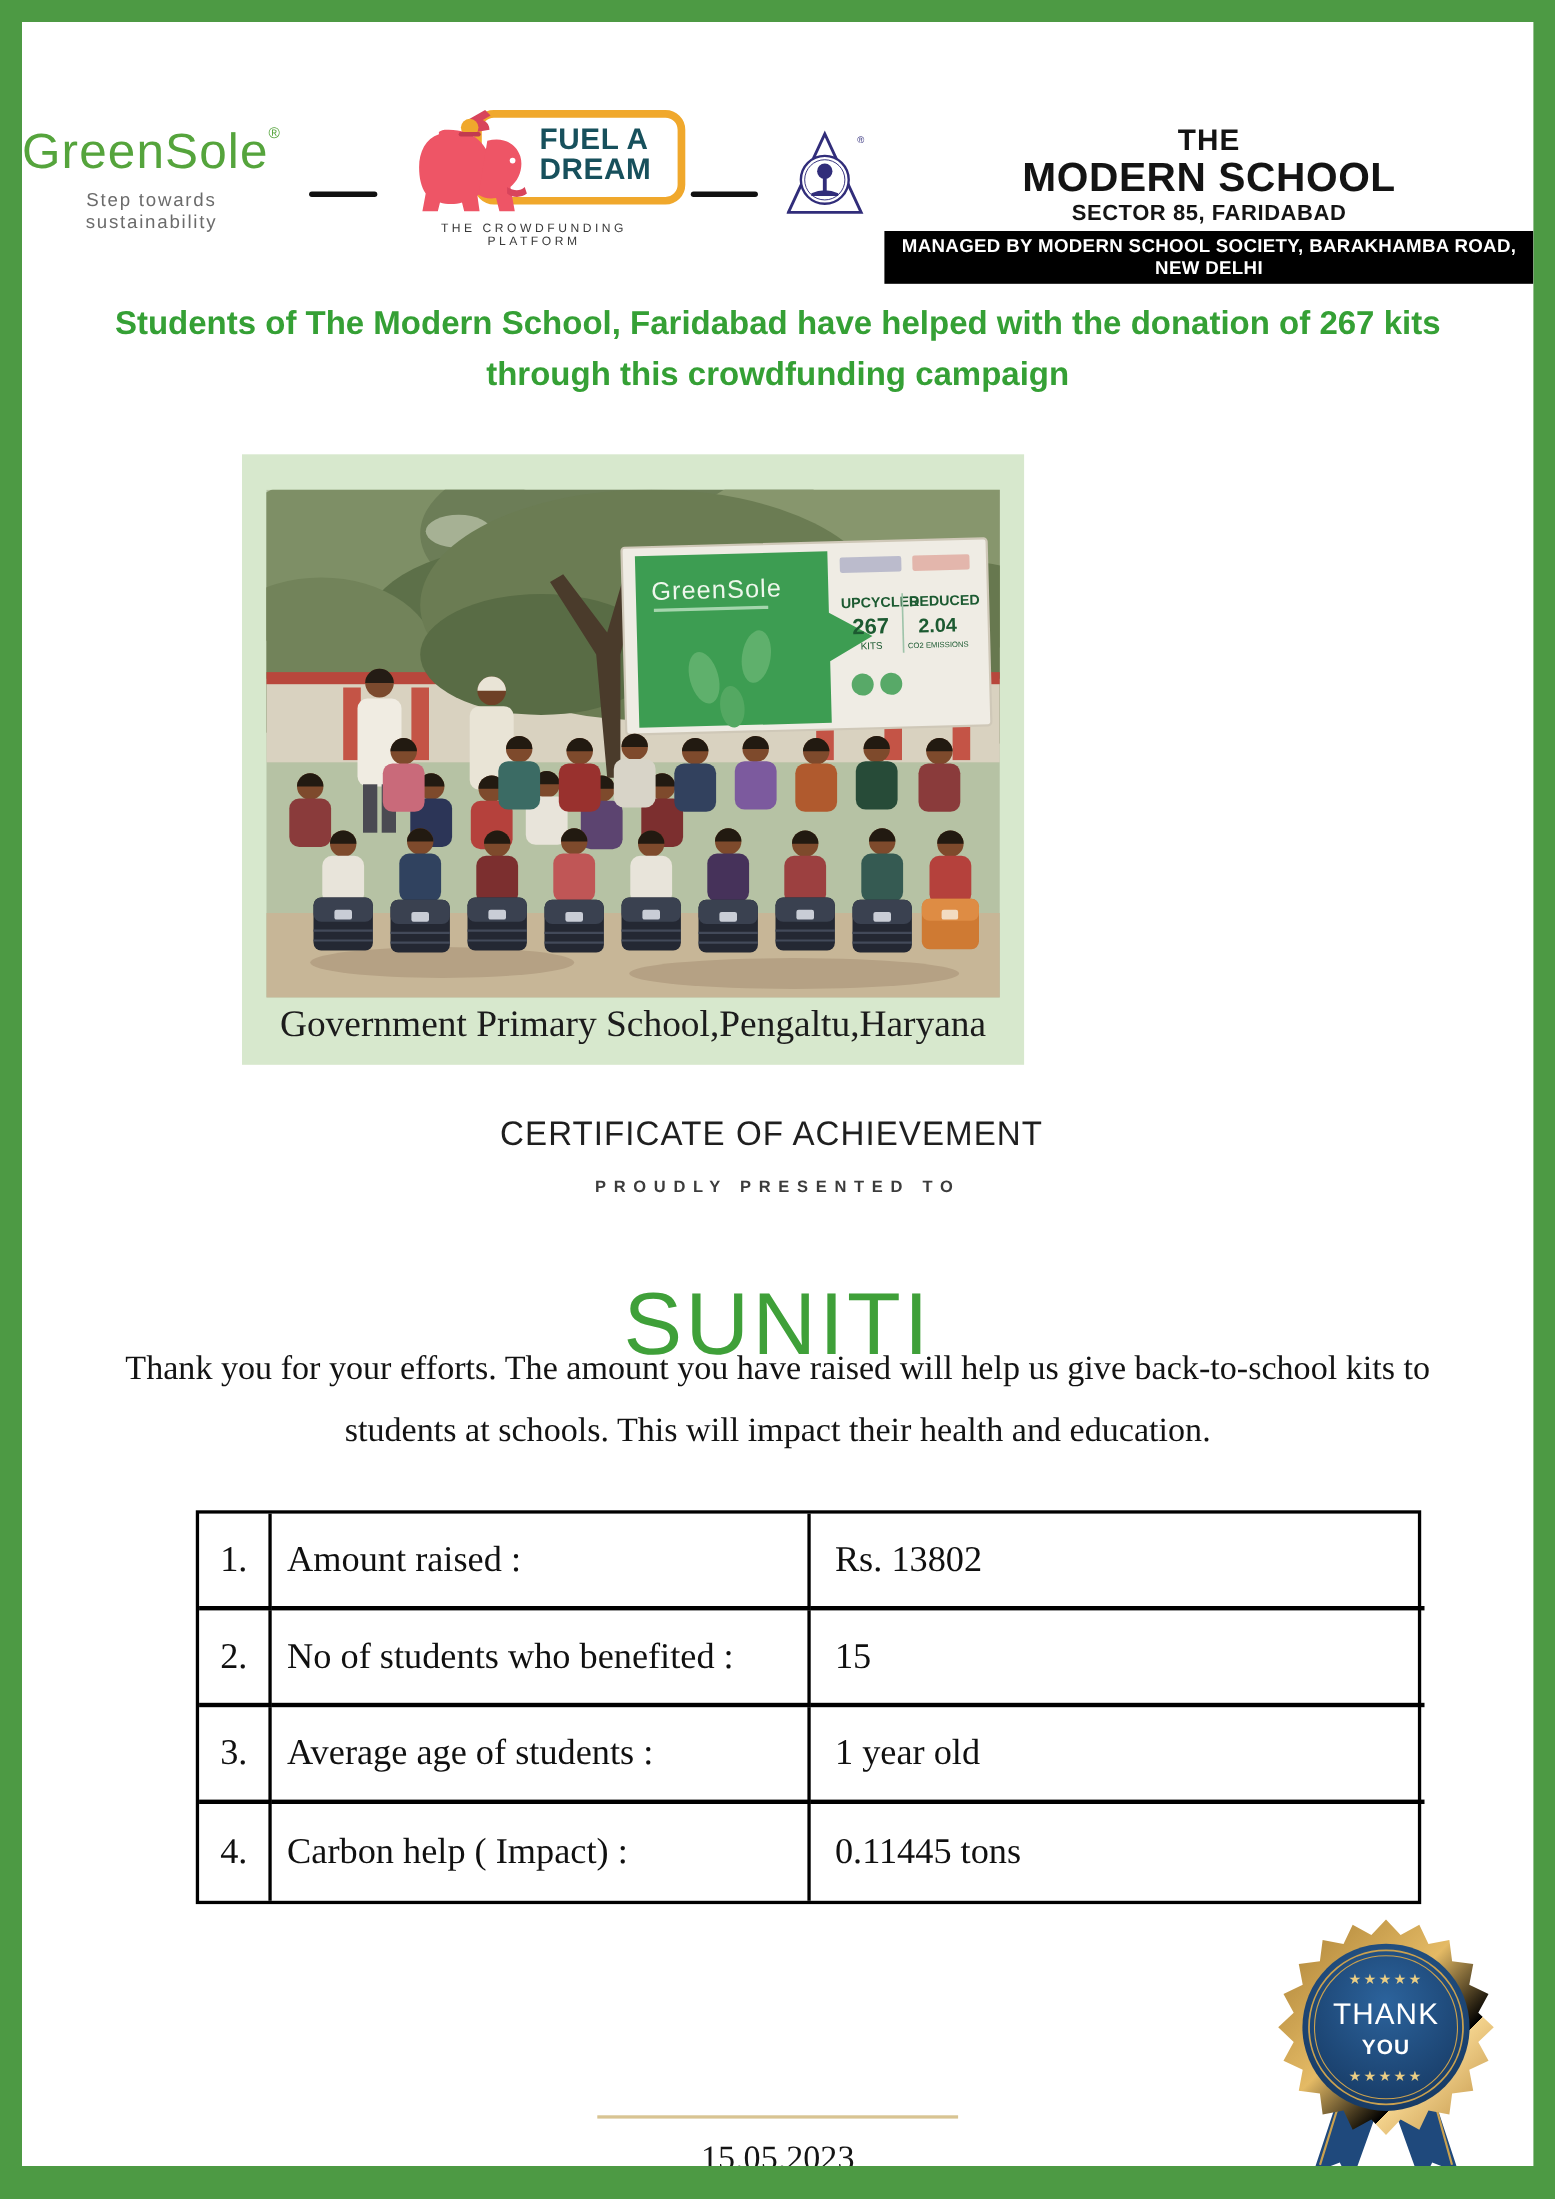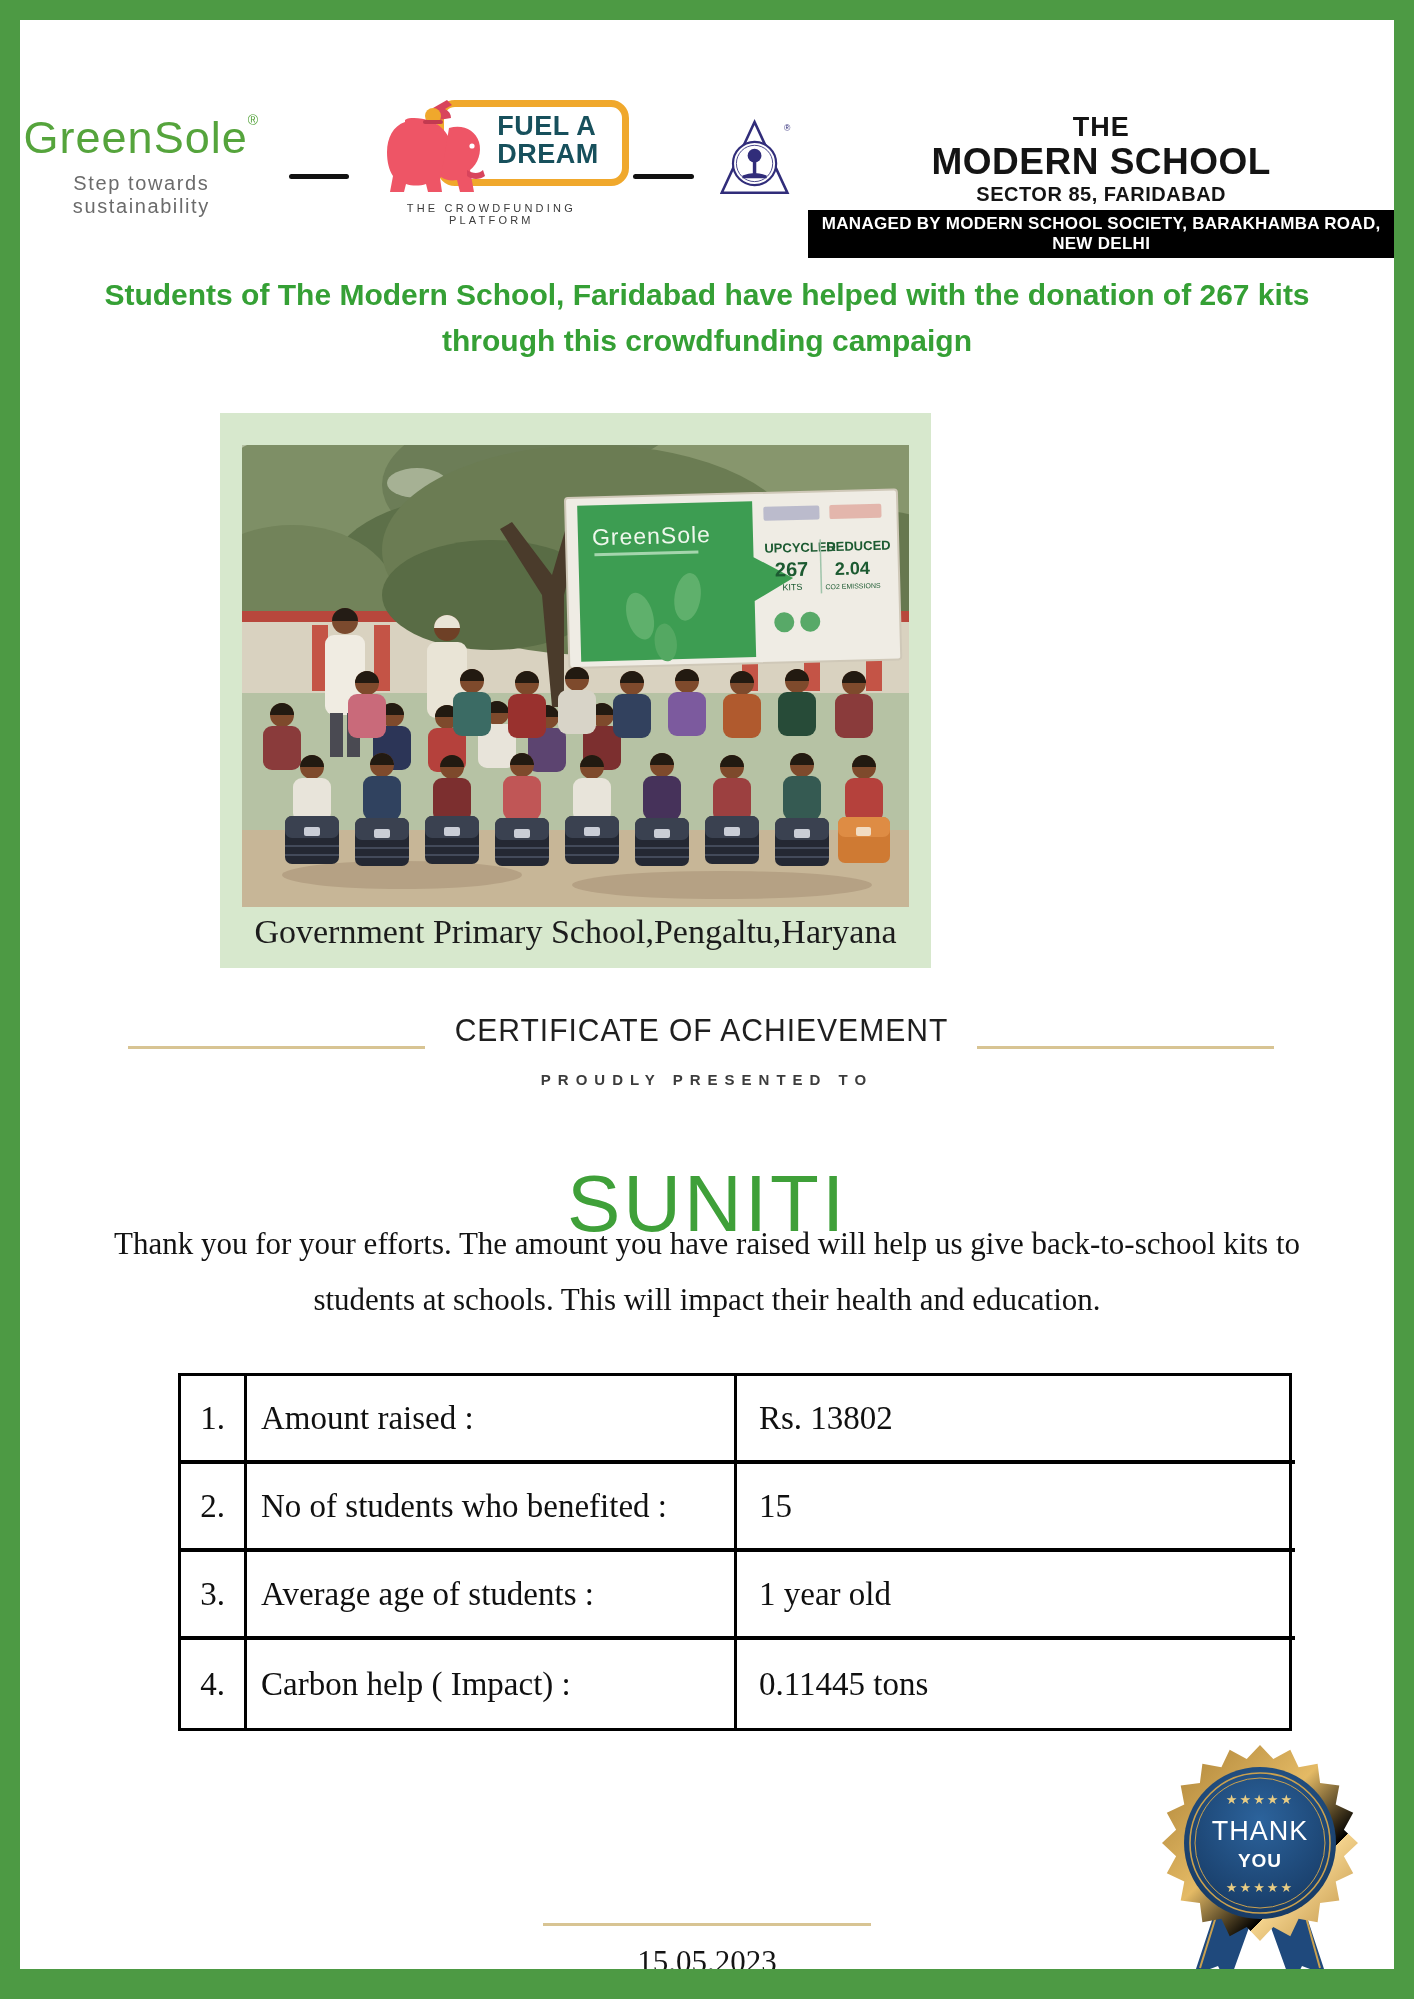--- a/index.html
+++ b/index.html
@@ -12,21 +12,21 @@
     border-bottom-width:30px;
     font-family:"Liberation Sans",sans-serif;
     overflow:hidden;
   }
   
   .logos-row{position:absolute;top:66px;left:0;right:0;display:flex;justify-content:center;align-items:flex-start;gap:26px;}
   .dash{width:70px;height:5px;background:#111;border-radius:3px;margin-top:88px;}
   .greensole{margin-top:26px;text-align:center;}
   .gs-word{font-size:45px;color:#55a43c;letter-spacing:1px;position:relative;font-family:"Liberation Sans",sans-serif;}
   .gs-reg{font-size:14px;vertical-align:top;color:#55a43c;}
-  .gs-tag{margin-top:8px;font-size:20px;color:#6b6b6b;letter-spacing:1.6px;}
+  .gs-tag{margin-top:8px;font-size:17px;color:#6b6b6b;letter-spacing:1.6px;}
   .fuel{margin-top:8px;text-align:center;position:relative;width:268px;}
   .fuel-lockup{position:relative;height:100px;}
   .fuel-box{position:absolute;left:62px;top:6px;width:192px;height:86px;box-sizing:border-box;border:7px solid #f0a82c;border-radius:18px;background:#fff;}
   .fuel-text{position:absolute;left:122px;top:18px;text-align:left;font-weight:bold;color:#17505c;font-size:27px;line-height:28px;letter-spacing:.5px;}
   .fuel-eleph{position:absolute;left:0;top:0;}
   .fuel-tag{margin-top:8px;font-size:11px;color:#3a3a3a;letter-spacing:3.2px;}
   .modern{margin-top:26px;display:flex;gap:14px;align-items:flex-start;}
   .ms-text{text-align:center;}
   .ms-the{font-size:27px;font-weight:bold;color:#141414;letter-spacing:1px;line-height:30px;}
   .ms-name{font-size:37px;font-weight:bold;color:#141414;letter-spacing:.5px;line-height:40px;}
@@ -34,21 +34,21 @@
   .ms-bar{margin-top:4px;background:#000000;color:#fff;font-size:17px;font-weight:bold;letter-spacing:.3px;padding:4px 8px;}
   
   .headline{position:absolute;top:252px;left:70px;right:70px;text-align:center;
     font-weight:bold;font-size:30px;line-height:46px;color:#35a035;}
   
   .photo-panel{position:absolute;left:200px;top:393px;width:711px;height:555px;background:#d7e8cd;}
   .photo-frame{position:absolute;left:22px;top:32px;width:667px;height:462px;overflow:hidden;}
   .photo-caption{position:absolute;left:0;right:0;top:500px;text-align:center;
     font-family:"Liberation Serif",serif;font-size:34px;color:#1c1c1c;}
   
-  .title-row{position:absolute;top:993px;left:108px;right:120px;display:flex;align-items:flex-end;}
+  .title-row{position:absolute;top:993px;left:108px;right:120px;display:flex;align-items:center;flex-direction:column;}
   .title-row .rule{flex:1;height:3px;background:#d8c493;}
   .cert-title{margin:0 22px;font-size:31px;color:#1f1f1f;letter-spacing:1px;white-space:nowrap;transform:scaleX(.97);}
   .presented{position:absolute;top:1051px;left:0;right:0;text-align:center;
     font-size:15px;font-weight:bold;color:#3c3c3c;letter-spacing:7px;}
   .recipient{position:absolute;top:1138px;left:0;right:0;text-align:center;
     font-size:80px;color:#3fa039;letter-spacing:3px;}
   .message{position:absolute;top:1196px;left:47px;right:47px;text-align:center;
     font-family:"Liberation Serif",serif;font-size:31px;line-height:56px;color:#131313;}
   
   .impact-table{position:absolute;left:158px;top:1353px;width:1114px;box-sizing:border-box;

